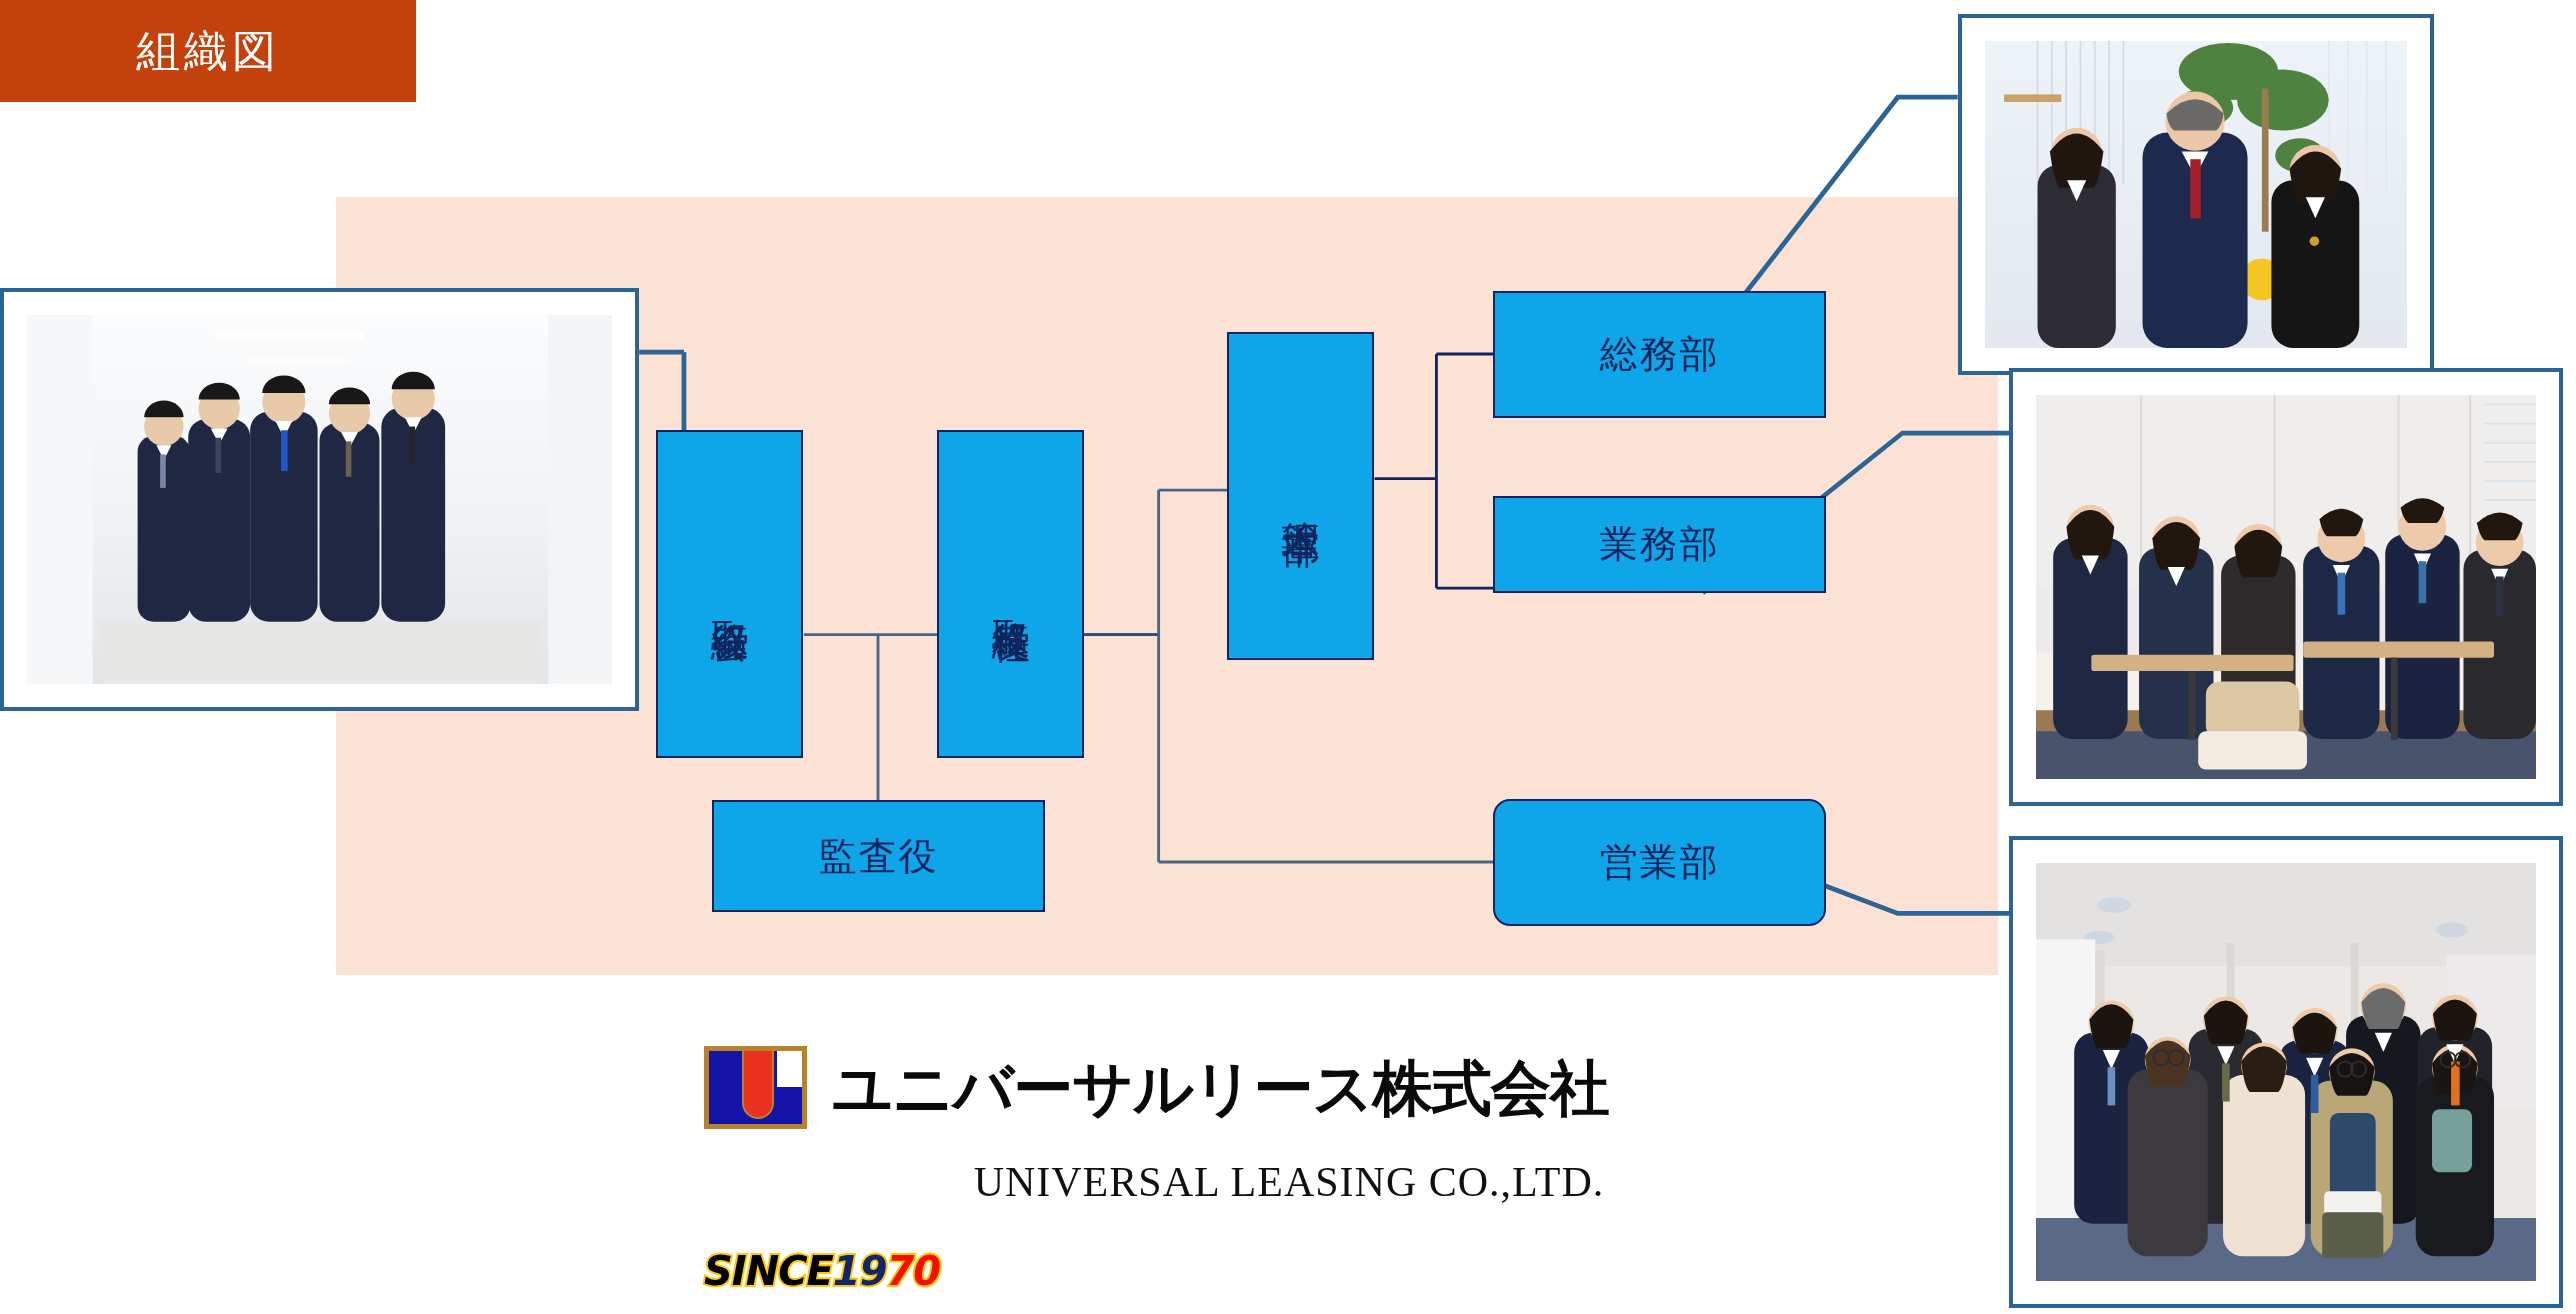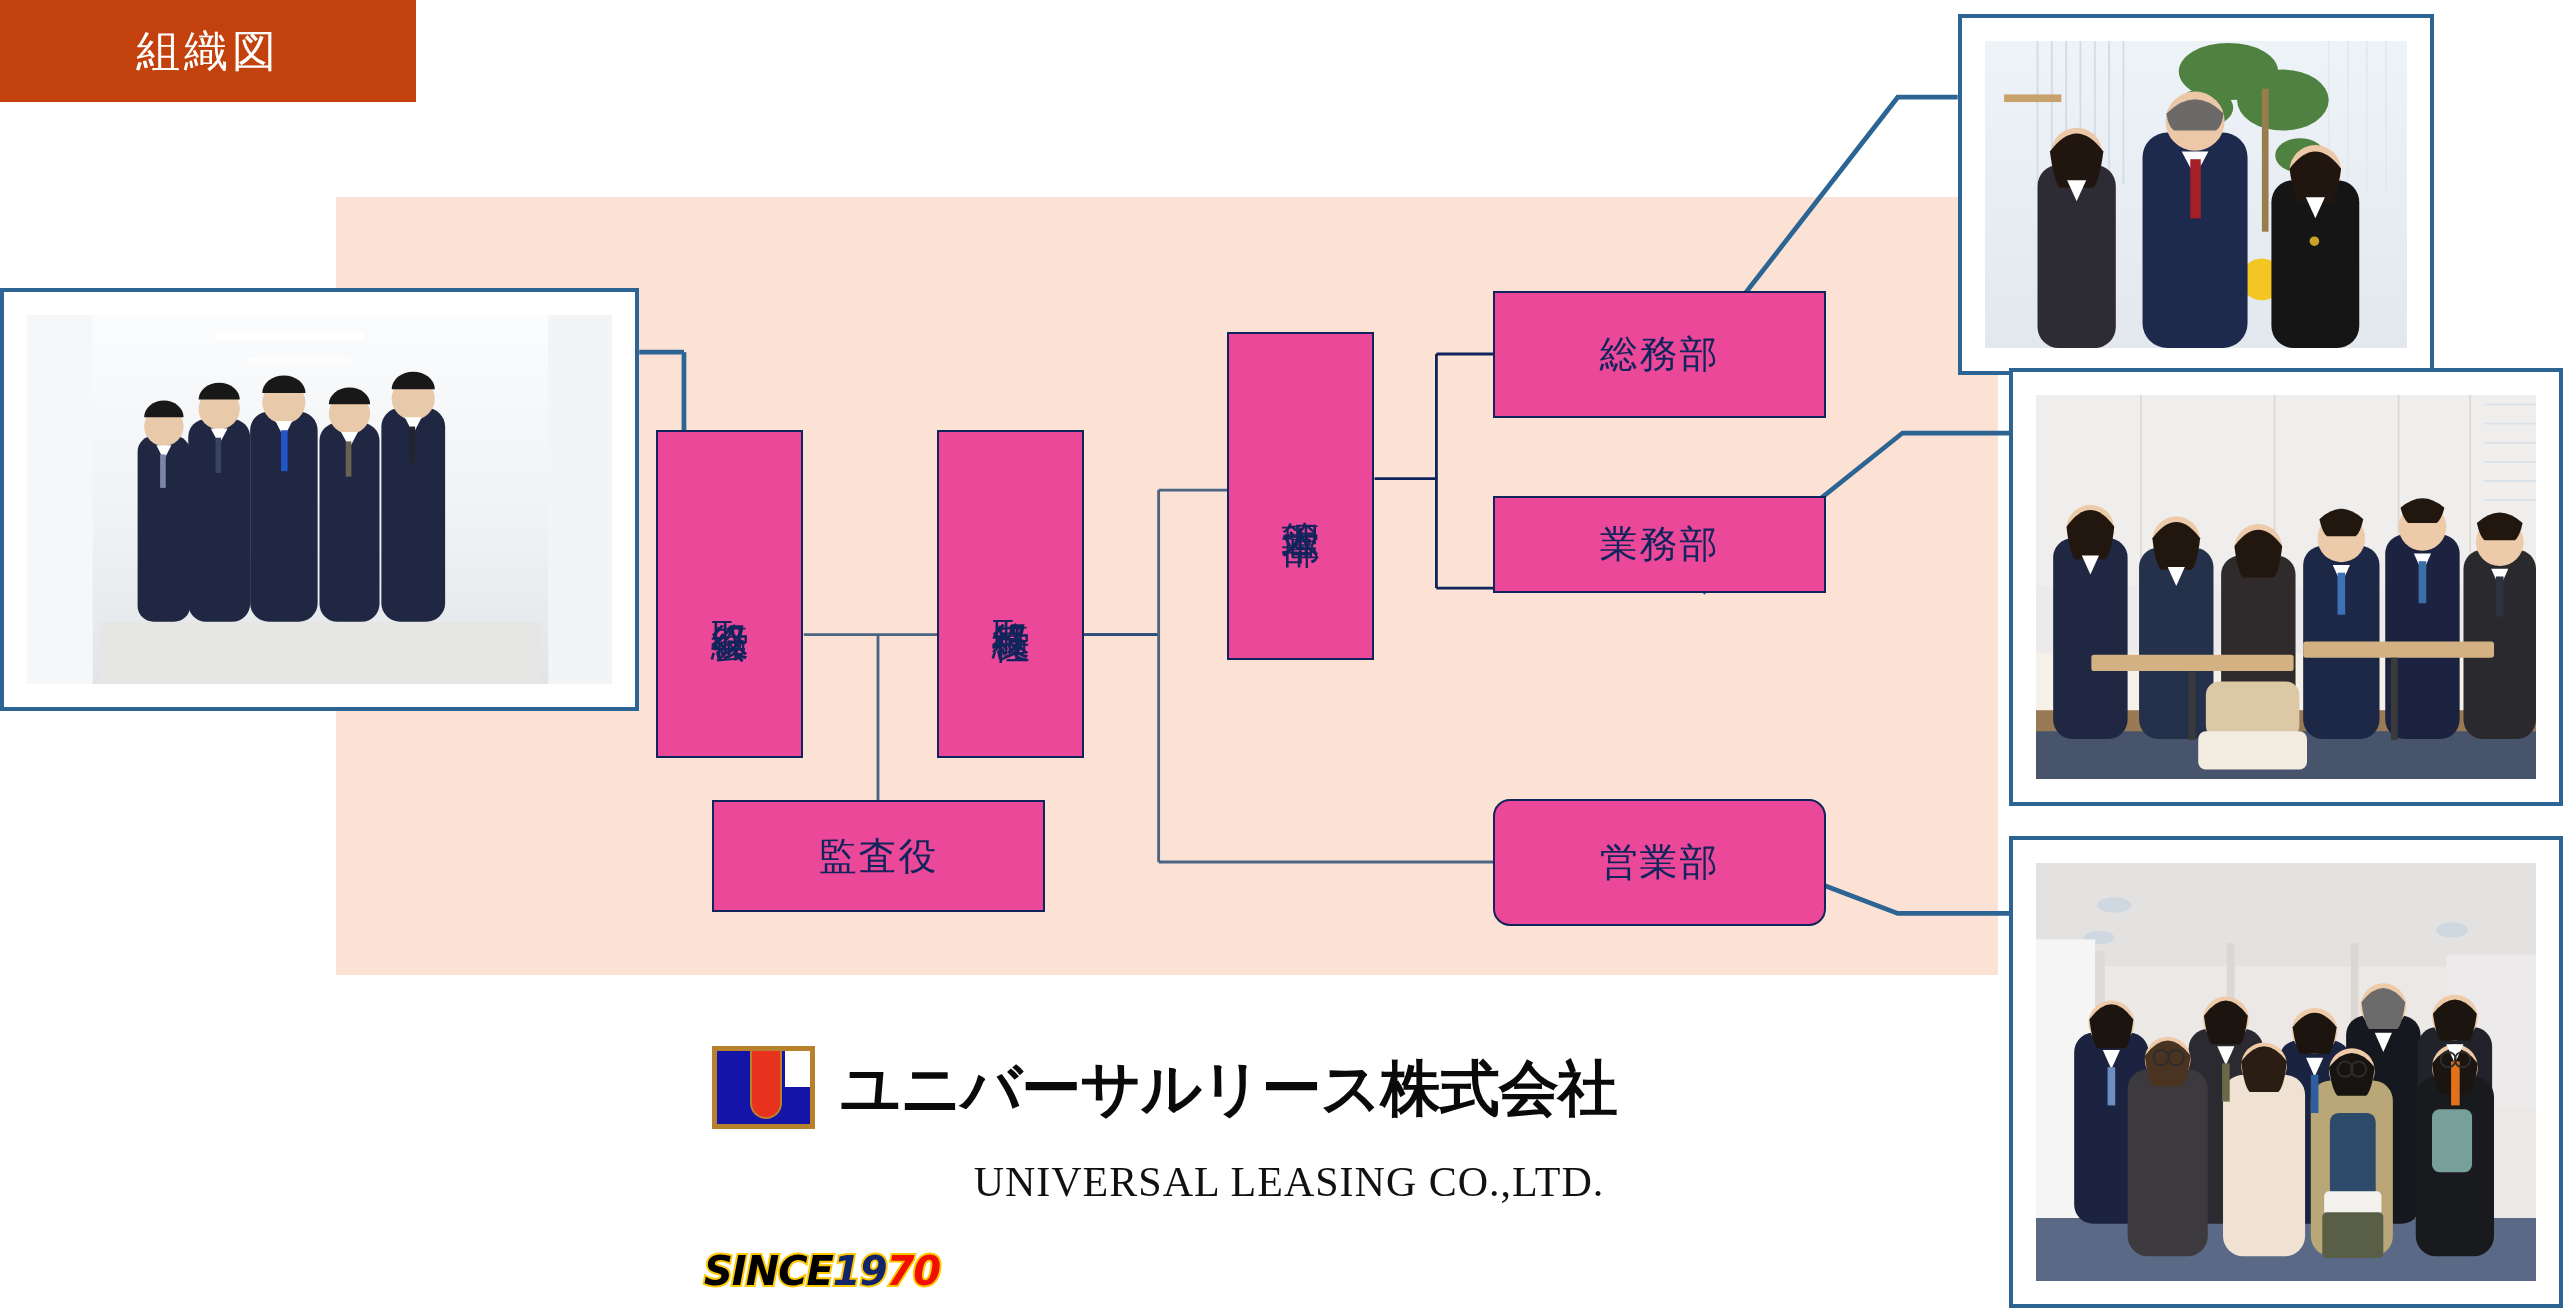--- a/index.html
+++ b/index.html
@@ -27,21 +27,21 @@
   #chart-panel-ext{
     position:absolute;left:1874px;top:197px;width:124px;height:778px;
     background:#fbe2d5;
   }
 
   
   #connectors{position:absolute;left:0;top:0;width:2576px;height:1315px;pointer-events:none;}
 
   
   .box{
-    position:absolute;background:#ec4899;border:2.9px solid #11245c;
+    position:absolute;background:#0ea5e9;border:2.9px solid #11245c;
     display:flex;align-items:center;justify-content:center;
     color:#11245c;box-sizing:border-box;
   }
   .box .lbl{
     font-size:38px;line-height:1.06;letter-spacing:1.9px;
     font-family:"DejaVu Sans","Liberation Sans",sans-serif;
   }
   .box.vert .lbl{writing-mode:vertical-rl;text-orientation:upright;}
 
   #box-board       {left:656px; top:430px; width:147px; height:328px;}
@@ -61,21 +61,21 @@
 
   #photo-exec   {left:0px;   top:288px; width:639px; height:423px;}
   #photo-admin  {left:1958px;top:14.3px;  width:476px; height:361px;}
   #photo-ops    {left:2009px;top:368px; width:554px; height:438px;}
   #photo-sales  {left:2009px;top:836px; width:554px; height:472px;}
 
   
   #logo-block{
     position:absolute;left:704px;top:1046px;width:1170px;height:266px;
   }
-  #logo-row{position:absolute;left:0;top:0;display:flex;align-items:center;gap:25px;margin-left:8px;}
+  #logo-row{position:absolute;left:0;top:0;display:flex;align-items:center;gap:25px;}
   #logo-mark{
     width:103px;height:83px;background:#b8822c;position:relative;box-sizing:border-box;padding:4.8px;
   }
   #logo-mark .field{position:absolute;left:4.8px;top:4.8px;right:4.8px;bottom:4.8px;background:#1414a8;}
   #logo-mark .u{
     position:absolute;left:38px;top:4.8px;width:32px;height:68px;
     background:#e8321e;border-radius:0 0 16px 16px;
     border-left:2.9px solid #b8822c;border-right:2.9px solid #b8822c;border-bottom:2.9px solid #b8822c;
     box-sizing:border-box;
   }

